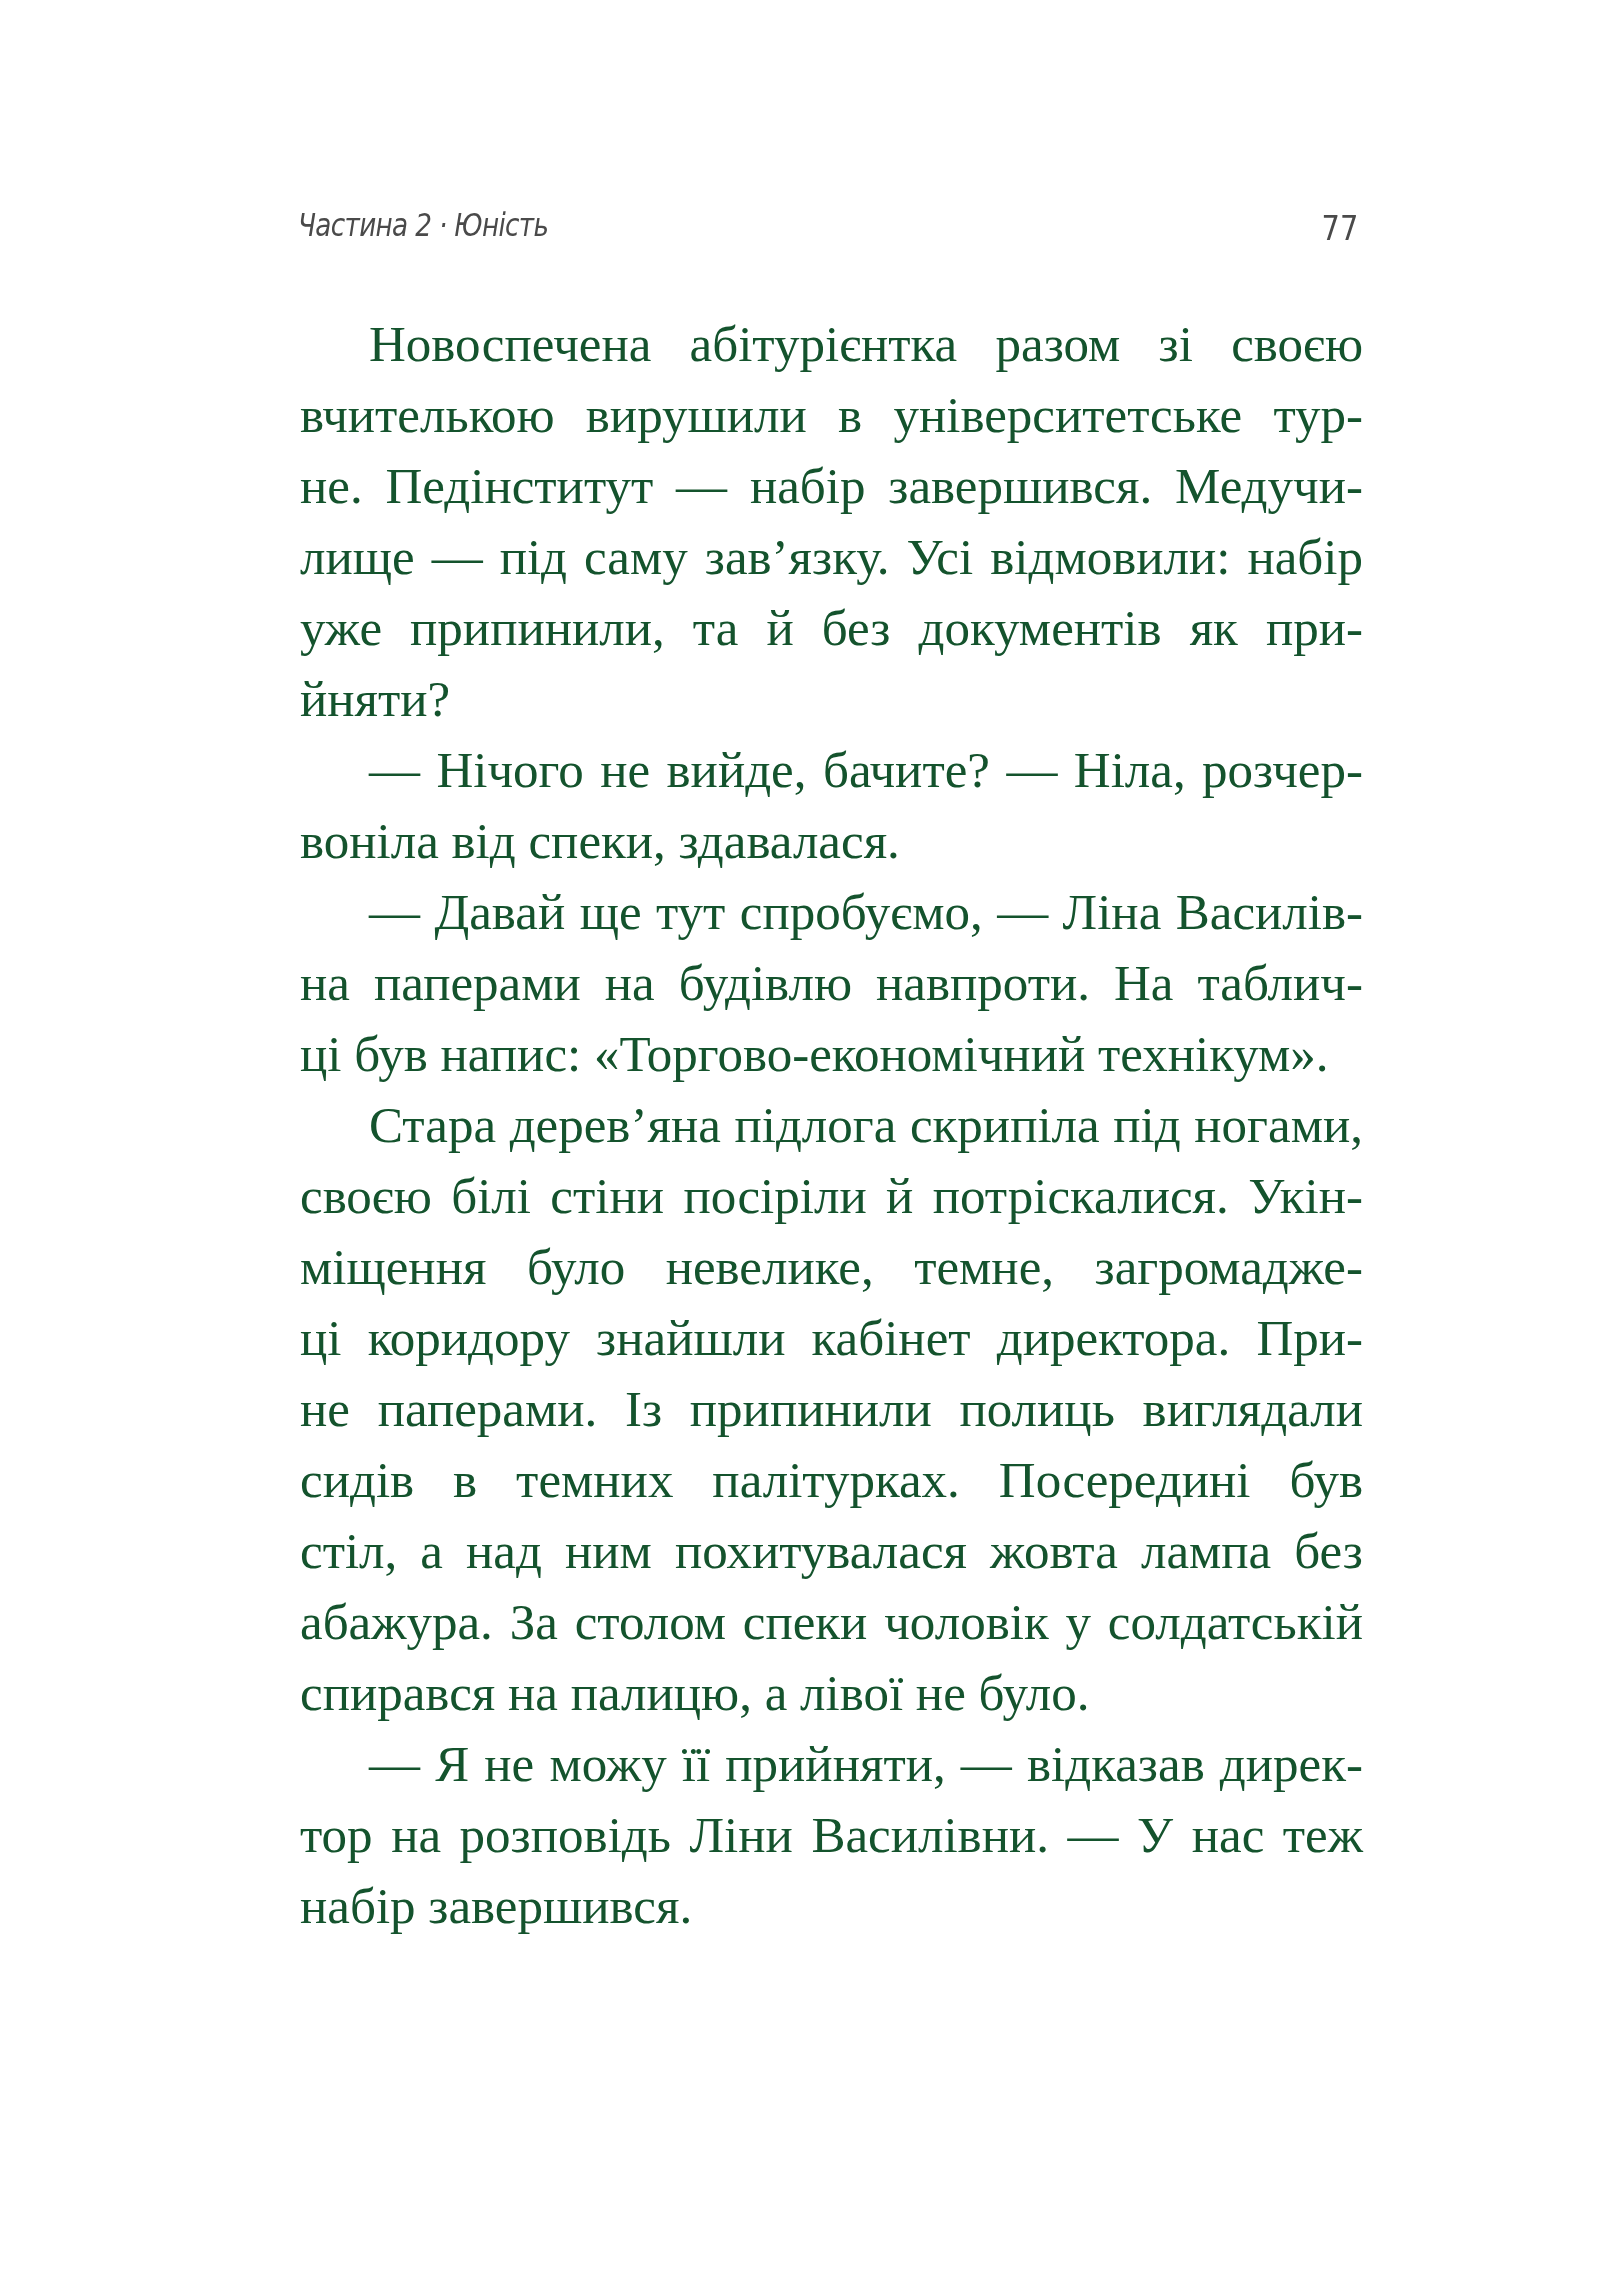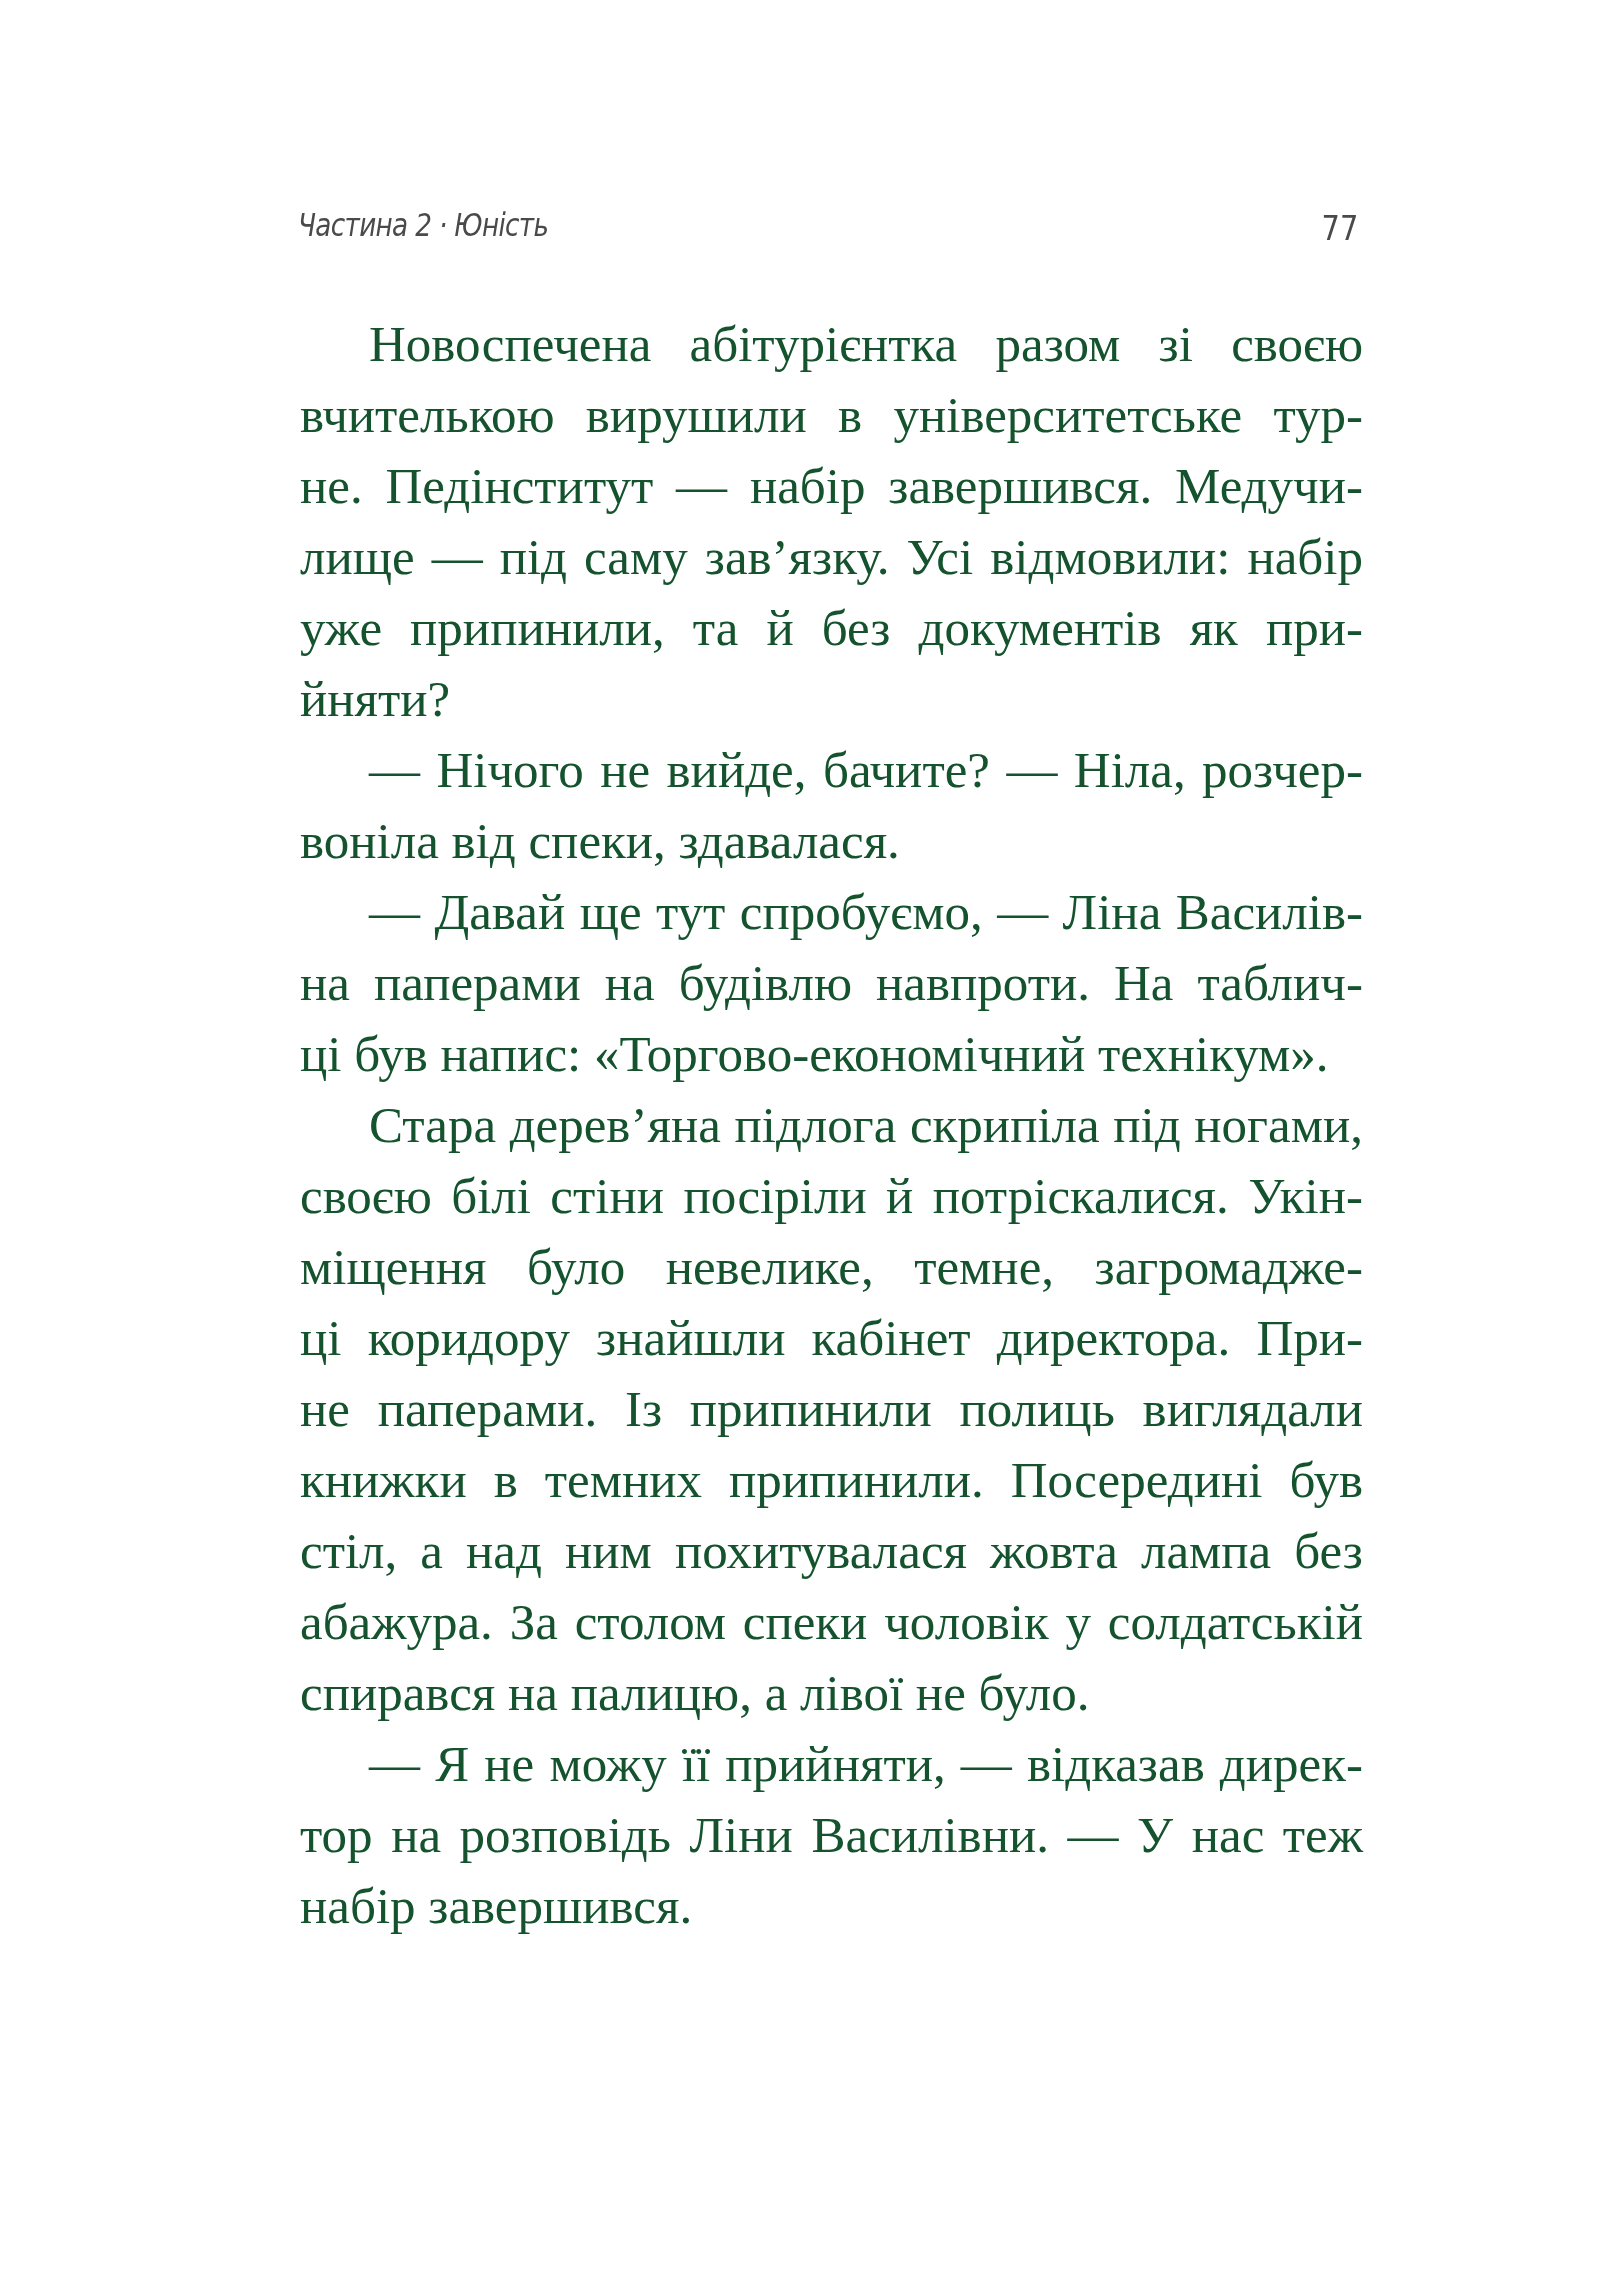--- a/index.html
+++ b/index.html
@@ -57,21 +57,21 @@
         <span class="line indent">— Давай ще тут спробуємо, — Ліна Василів-</span>
         <span class="line">на паперами на будівлю навпроти. На таблич-</span>
         <span class="line last">ці був напис: «Торгово-економічний технікум».</span>
       </div>
       <div>
         <span class="line indent">Стара дерев’яна підлога скрипіла під ногами,</span>
         <span class="line">своєю білі стіни посіріли й потріскалися. Укін-</span>
         <span class="line">міщення було невелике, темне, загромадже-</span>
         <span class="line">ці коридору знайшли кабінет директора. При-</span>
         <span class="line">не паперами. Із припинили полиць виглядали</span>
-        <span class="line">книжки в темних припинили. Посередині був</span>
+        <span class="line">сидів в темних палітурках. Посередині був</span>
         <span class="line">стіл, а над ним похитувалася жовта лампа без</span>
         <span class="line">абажура. За столом спеки чоловік у солдатській</span>
         <span class="line last">спирався на палицю, а лівої не було.</span>
       </div>
       <div>
         <span class="line indent">— Я не можу її прийняти, — відказав дирек-</span>
         <span class="line">тор на розповідь Ліни Василівни. — У нас теж</span>
         <span class="line last">набір завершився.</span>
       </div>
     </div>

